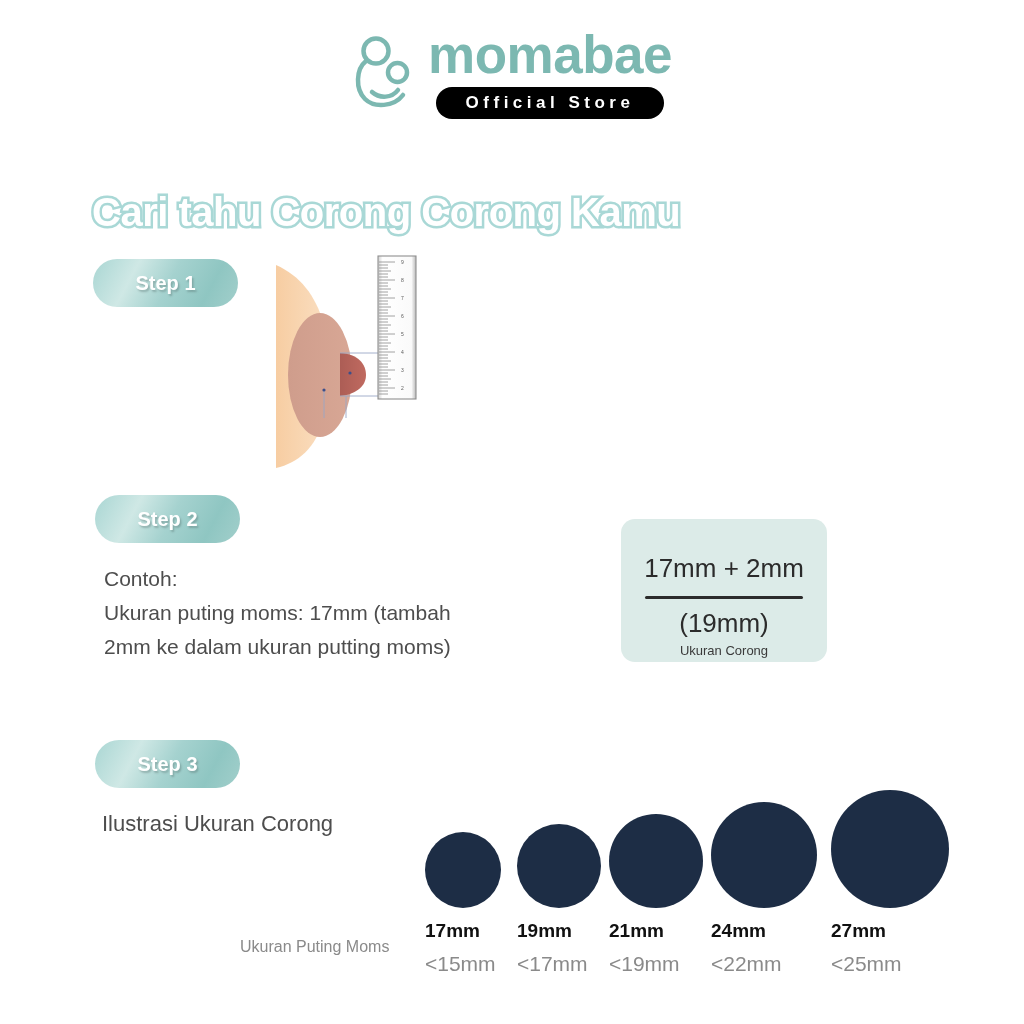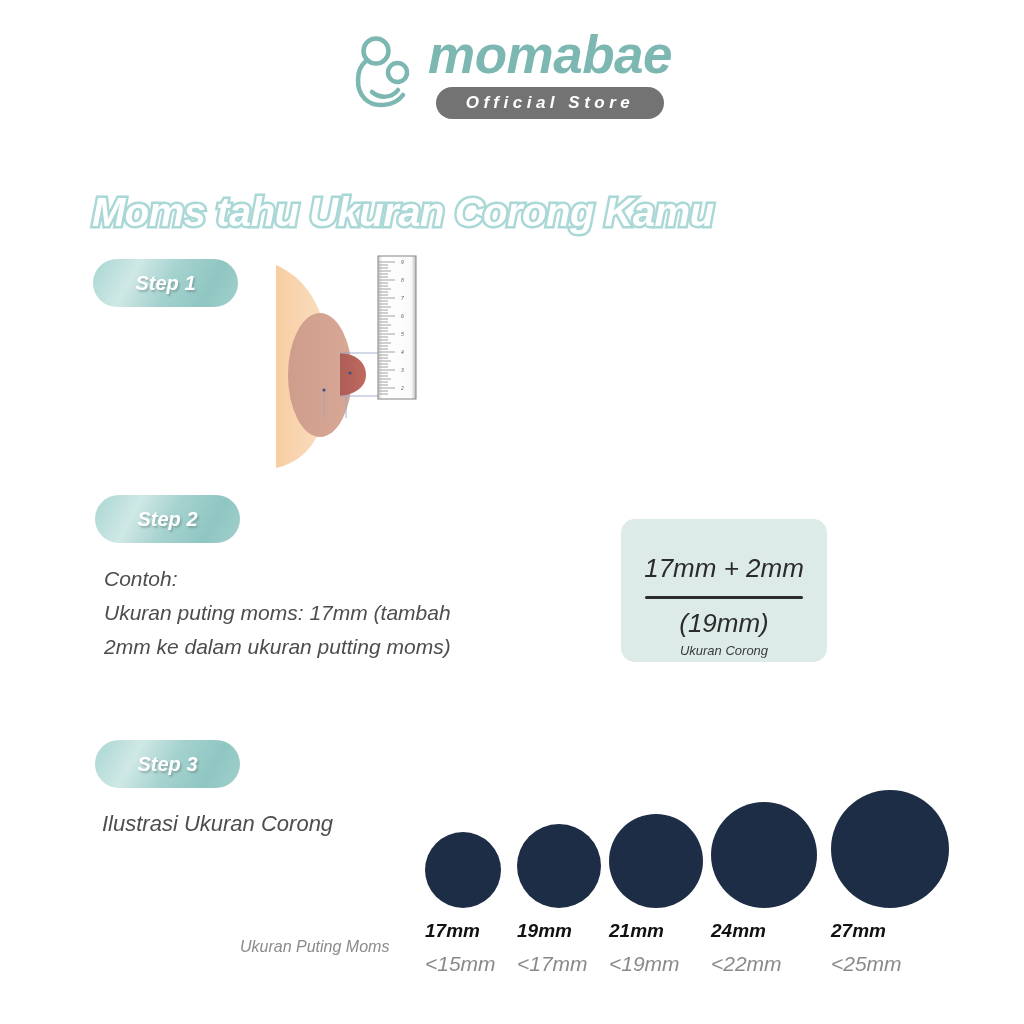--- a/index.html
+++ b/index.html
@@ -7,21 +7,20 @@
     padding: 0;
     background: #ffffff;
   }
   #page {
     position: relative;
     width: 1024px;
     height: 1024px;
     background: #ffffff;
     font-family: "Liberation Sans", sans-serif;
     overflow: hidden;
-    font-style: italic;
   }
 
   
   #header {
     position: absolute;
     left: 0;
     top: 28px;
     width: 1024px;
     display: flex;
     justify-content: center;
@@ -40,21 +39,21 @@
   }
   #brand-name {
     font-size: 53px;
     font-weight: 700;
     color: #7cb8b1;
     letter-spacing: -0.5px;
     line-height: 1;
     margin-bottom: 6px;
   }
   #official-store-pill {
-    background: #737373;
+    background: #000000;
     color: #ffffff;
     border-radius: 999px;
     padding: 7px 30px 8px 30px;
     font-size: 17px;
     font-weight: 700;
     letter-spacing: 4.5px;
     line-height: 1;
     white-space: nowrap;
   }
 
@@ -209,21 +208,21 @@
       </svg>
 
       <div id="wordmark-block">
         <div id="brand-name">momabae</div>
         <div id="official-store-pill">Official Store</div>
       </div>
 
     </div>
   </div>
 
-  <div id="main-heading">Moms tahu Ukuran Corong Kamu</div>
+  <div id="main-heading">Cari tahu Corong Corong Kamu</div>
 
   <div class="step-pill" id="step1-pill">Step 1</div>
 
   <svg id="illustration-1" viewBox="0 0 170 235">
     <defs>
       <linearGradient id="skinGrad" x1="0" y1="0" x2="1" y2="0">
         <stop offset="0%" stop-color="#f7cda2"></stop>
         <stop offset="100%" stop-color="#fadfc2"></stop>
       </linearGradient>
       <linearGradient id="areolaGrad" x1="0" y1="0" x2="1" y2="0">

